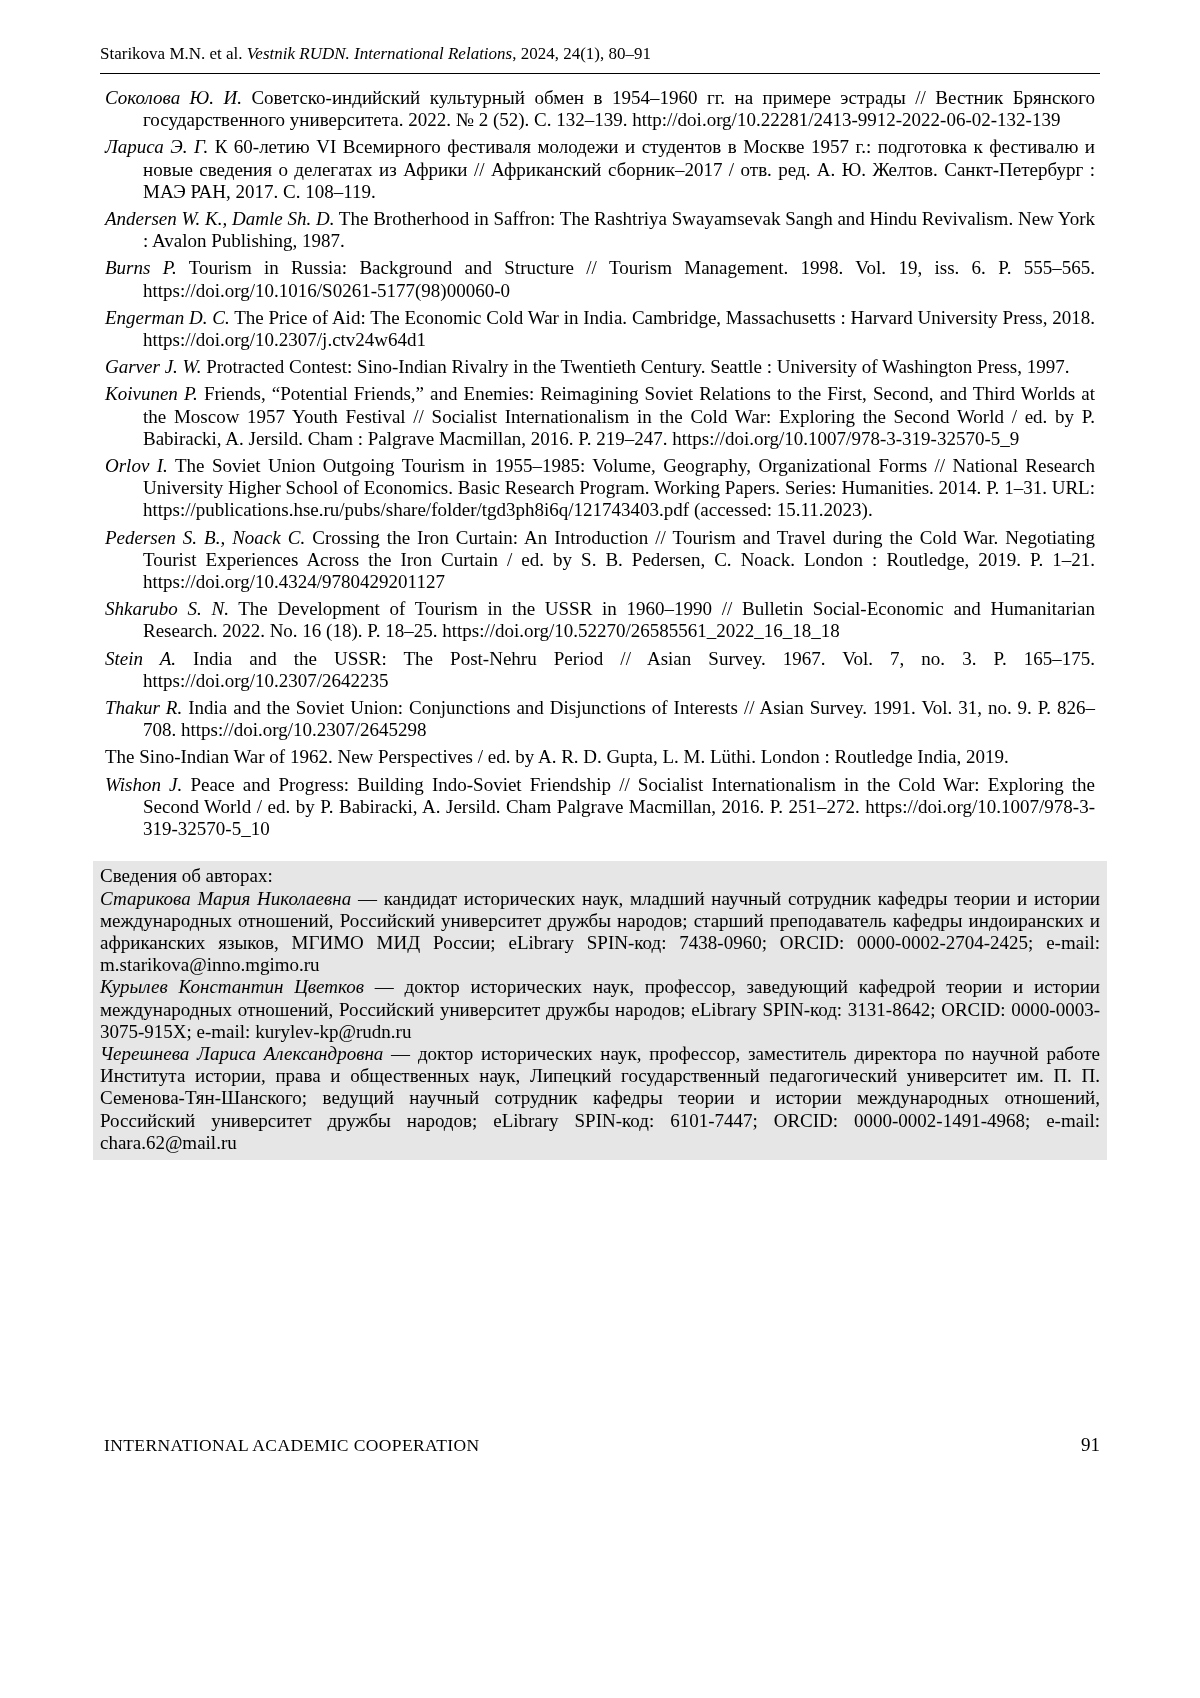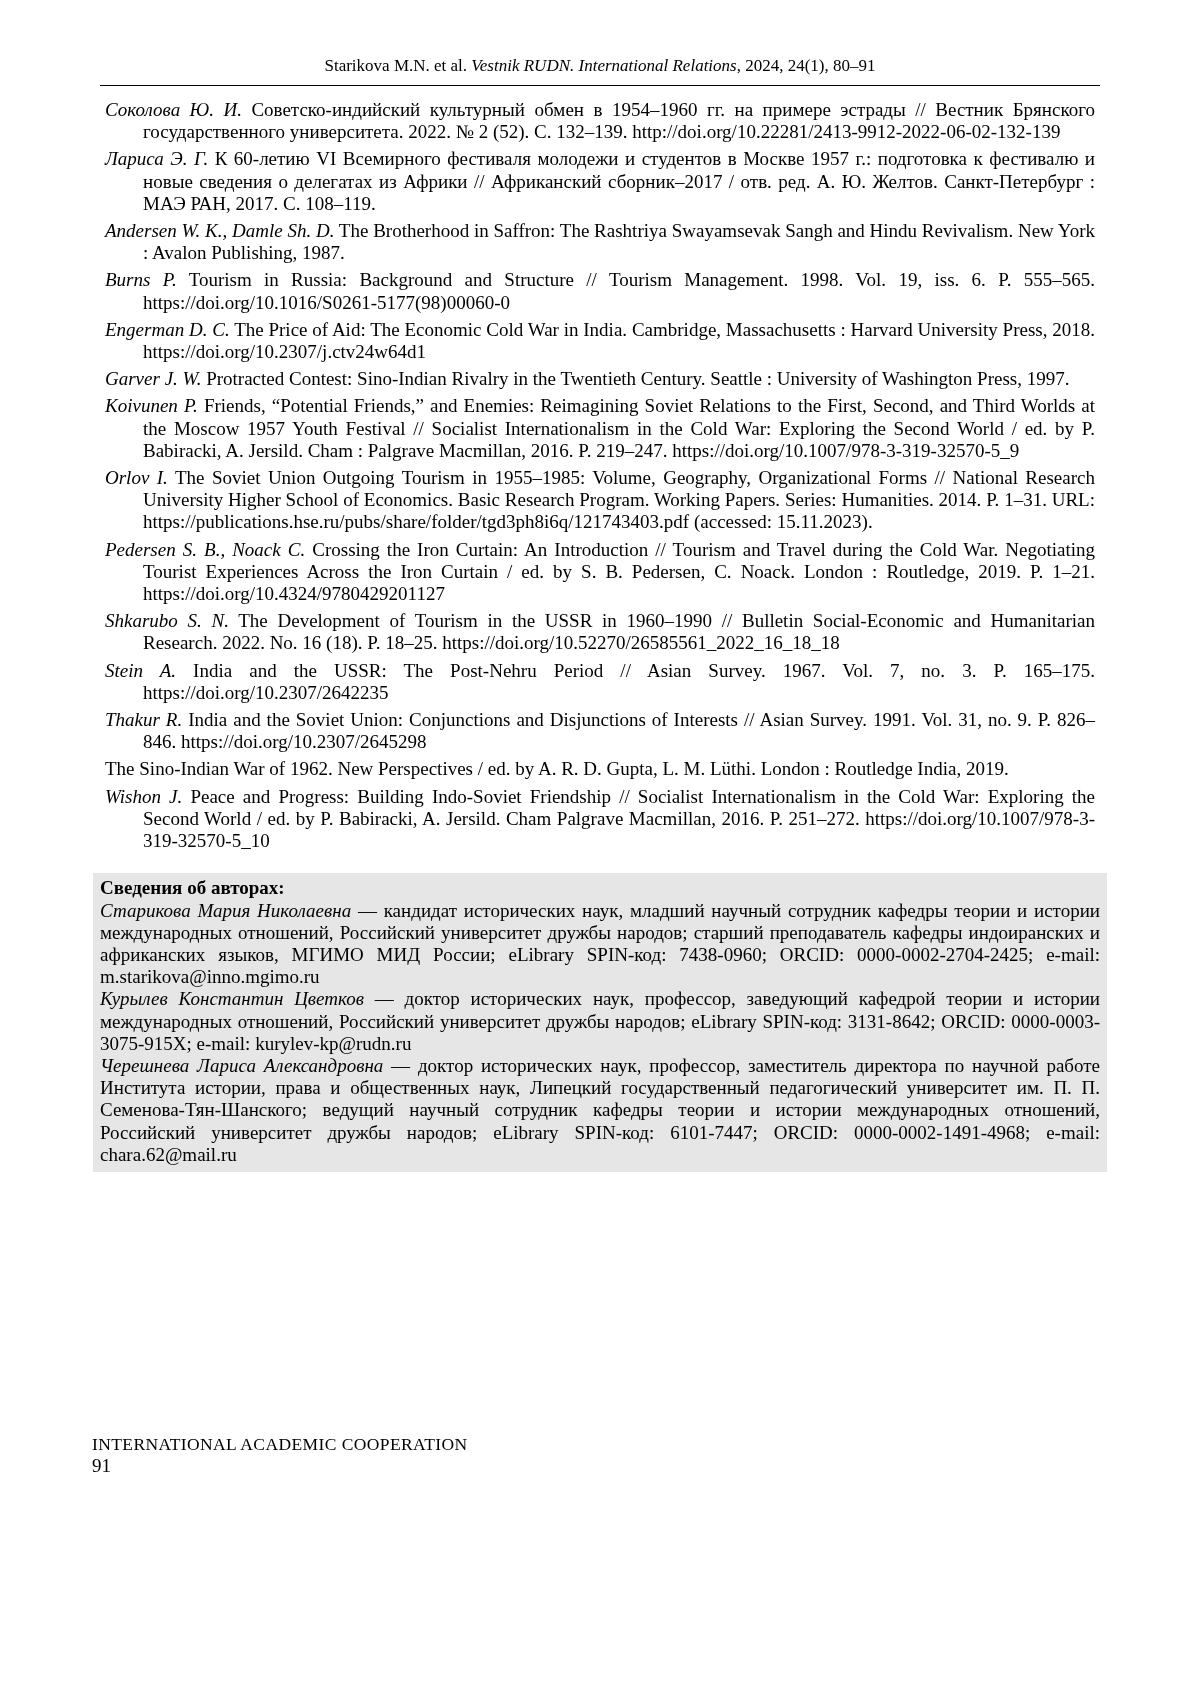--- a/index.html
+++ b/index.html
@@ -11,22 +11,21 @@
     font-family: "Liberation Serif", serif;
     position: relative;
   }
   .page-content {
     position: absolute;
     left: 100px;
     top: 0;
     width: 1000px;
   }
   .running-head {
-    padding-top: 56px;
-    text-align: center;
+    padding-top: 44px;
     font-size: 17px;
     line-height: 20px;
   }
   .head-rule {
     border-top: 1.5px solid #000000;
     margin-top: 9px;
     height: 0;
   }
   .references {
     margin-top: 13px;
@@ -48,31 +47,30 @@
     background: #e6e6e6;
   }
   .authors-box p {
     margin: 0;
     font-size: 19px;
     line-height: 22.2px;
     text-align: justify;
     overflow-wrap: break-word;
   }
   .authors-heading {
-    font-weight: bold;
+    font-weight: normal;
   }
   .page-footer {
     position: absolute;
-    left: 92px;
+    left: 104px;
     right: 100px;
     top: 1434px;
     display: flex;
     justify-content: space-between;
     align-items: baseline;
-    flex-direction: column;
   }
   .footer-section {
     font-size: 17.5px;
     letter-spacing: 0.4px;
   }
   .footer-page {
     font-size: 19px;
   }
   em { font-style: italic; }
 </style>
@@ -91,21 +89,21 @@
     <p class="ref"><em>Лариса Э. Г.</em><span> К 60-летию VI Всемирного фестиваля молодежи и студентов в Москве 1957 г.: подготовка к фестивалю и новые сведения о делегатах из Африки // Африканский сборник–2017 / отв. ред. А. Ю. Желтов. Санкт-Петербург : МАЭ РАН, 2017. С. 108–119.</span></p>
     <p class="ref"><em>Andersen W. K., Damle Sh. D.</em><span> The Brotherhood in Saffron: The Rashtriya Swayamsevak Sangh and Hindu Revivalism. New York : Avalon Publishing, 1987.</span></p>
     <p class="ref"><em>Burns P.</em><span> Tourism in Russia: Background and Structure // Tourism Management. 1998. Vol. 19, iss. 6. P. 555–565. https://doi.org/10.1016/S0261-5177(98)00060-0</span></p>
     <p class="ref"><em>Engerman D. C.</em><span> The Price of Aid: The Economic Cold War in India. Cambridge, Massachusetts : Harvard University Press, 2018. https://doi.org/10.2307/j.ctv24w64d1</span></p>
     <p class="ref"><em>Garver J. W.</em><span> Protracted Contest: Sino-Indian Rivalry in the Twentieth Century. Seattle : University of Washington Press, 1997.</span></p>
     <p class="ref"><em>Koivunen P.</em><span> Friends, “Potential Friends,” and Enemies: Reimagining Soviet Relations to the First, Second, and Third Worlds at the Moscow 1957 Youth Festival // Socialist Internationalism in the Cold War: Exploring the Second World / ed. by P. Babiracki, A. Jersild. Cham : Palgrave Macmillan, 2016. P. 219–247. https://doi.org/10.1007/978-3-319-32570-5_9</span></p>
     <p class="ref"><em>Orlov I.</em><span> The Soviet Union Outgoing Tourism in 1955–1985: Volume, Geography, Organizational Forms // National Research University Higher School of Economics. Basic Research Program. Working Papers. Series: Humanities. 2014. P. 1–31. URL: https://publications.hse.ru/pubs/share/folder/tgd3ph8i6q/121743403.pdf (accessed: 15.11.2023).</span></p>
     <p class="ref"><em>Pedersen S. B., Noack C.</em><span> Crossing the Iron Curtain: An Introduction // Tourism and Travel during the Cold War. Negotiating Tourist Experiences Across the Iron Curtain / ed. by S. B. Pedersen, C. Noack. London : Routledge, 2019. P. 1–21. https://doi.org/10.4324/9780429201127</span></p>
     <p class="ref"><em>Shkarubo S. N.</em><span> The Development of Tourism in the USSR in 1960–1990 // Bulletin Social-Economic and Humanitarian Research. 2022. No. 16 (18). P. 18–25. https://doi.org/10.52270/26585561_2022_16_18_18</span></p>
     <p class="ref"><em>Stein A.</em><span> India and the USSR: The Post-Nehru Period // Asian Survey. 1967. Vol. 7, no. 3. P. 165–175. https://doi.org/10.2307/2642235</span></p>
-    <p class="ref"><em>Thakur R.</em><span> India and the Soviet Union: Conjunctions and Disjunctions of Interests // Asian Survey. 1991. Vol. 31, no. 9. P. 826–846. https://doi.org/10.2307/2645298</span></p>
+    <p class="ref"><em>Thakur R.</em><span> India and the Soviet Union: Conjunctions and Disjunctions of Interests // Asian Survey. 1991. Vol. 31, no. 9. P. 826–708. https://doi.org/10.2307/2645298</span></p>
     <p class="ref"><em></em><span>The Sino-Indian War of 1962. New Perspectives / ed. by A. R. D. Gupta, L. M. Lüthi. London : Routledge India, 2019.</span></p>
     <p class="ref"><em>Wishon J.</em><span> Peace and Progress: Building Indo-Soviet Friendship // Socialist Internationalism in the Cold War: Exploring the Second World / ed. by P. Babiracki, A. Jersild. Cham Palgrave Macmillan, 2016. P. 251–272. https://doi.org/10.1007/978-3-319-32570-5_10</span></p>
   </div>
 
   <div class="authors-box">
     <p class="authors-heading">Сведения об авторах:</p>
     <p class="author-entry"><em>Старикова Мария Николаевна</em><span> — кандидат исторических наук, младший научный сотрудник кафедры теории и истории международных отношений, Российский университет дружбы народов; старший преподаватель кафедры индоиранских и африканских языков, МГИМО МИД России; eLibrary SPIN-код: 7438-0960; ORCID: 0000-0002-2704-2425; e-mail: m.starikova@inno.mgimo.ru</span></p>
     <p class="author-entry"><em>Курылев Константин Цветков</em><span> — доктор исторических наук, профессор, заведующий кафедрой теории и истории международных отношений, Российский университет дружбы народов; eLibrary SPIN-код: 3131-8642; ORCID: 0000-0003-3075-915X; e-mail: kurylev-kp@rudn.ru</span></p>
     <p class="author-entry"><em>Черешнева Лариса Александровна</em><span> — доктор исторических наук, профессор, заместитель директора по научной работе Института истории, права и общественных наук, Липецкий государственный педагогический университет им. П. П. Семенова-Тян-Шанского; ведущий научный сотрудник кафедры теории и истории международных отношений, Российский университет дружбы народов; eLibrary SPIN-код: 6101-7447; ORCID: 0000-0002-1491-4968; e-mail: chara.62@mail.ru</span></p>
   </div>

